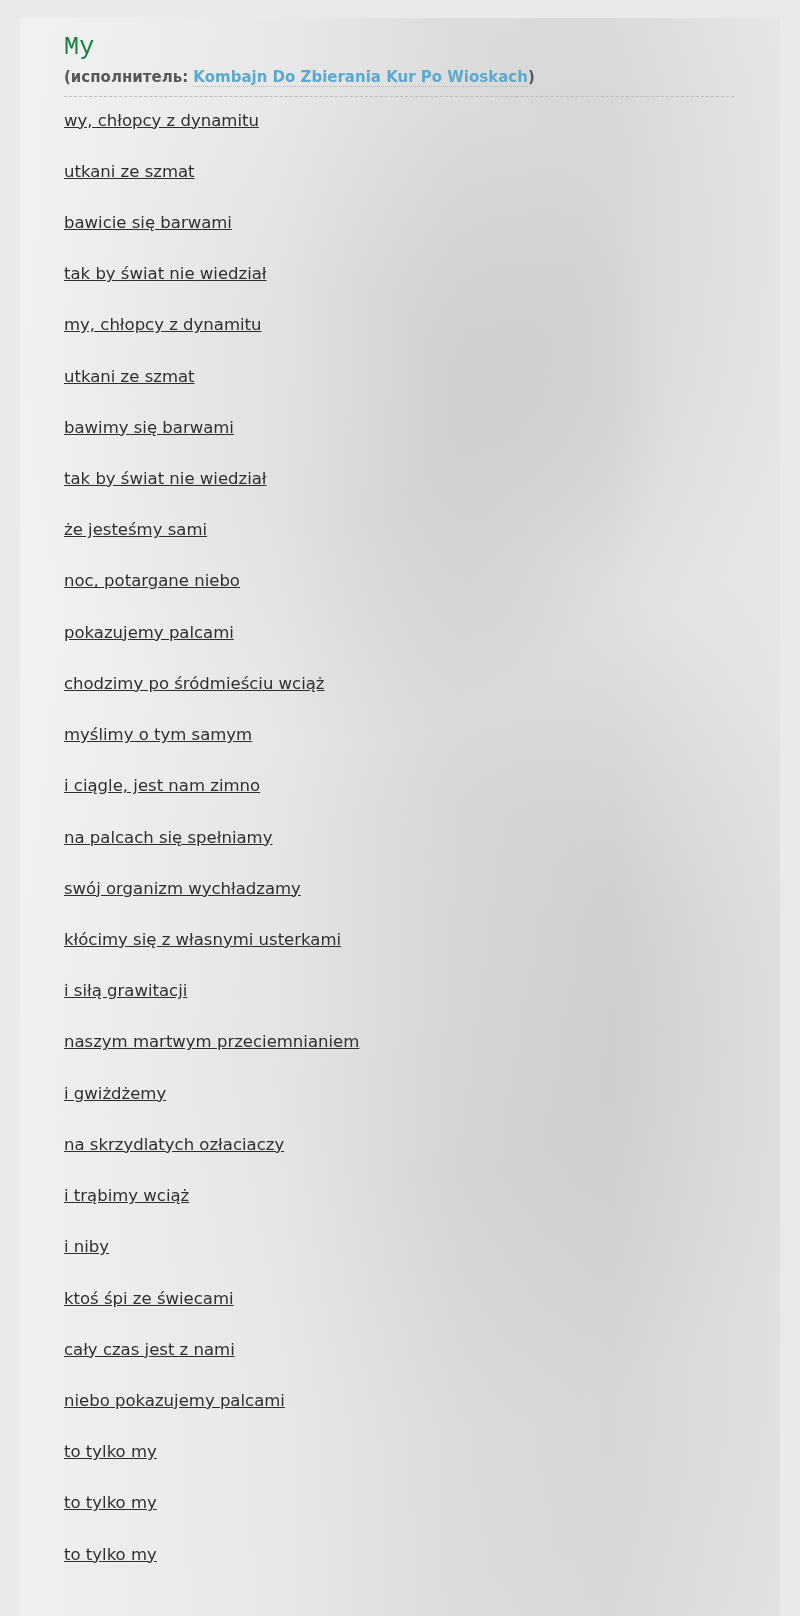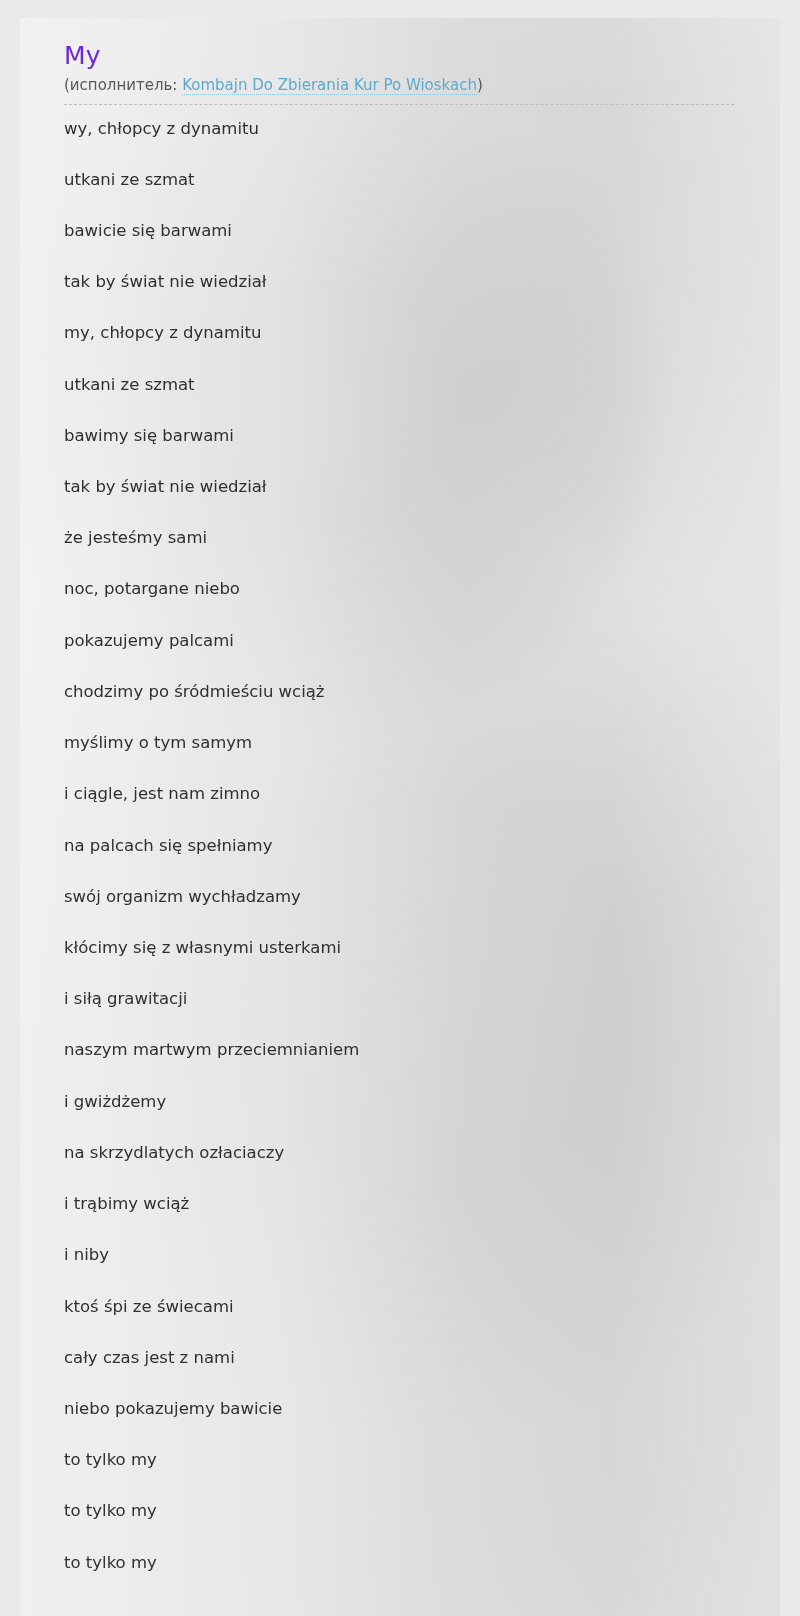--- a/index.html
+++ b/index.html
@@ -58,52 +58,55 @@
     position: relative;
     z-index: 2;
     box-sizing: border-box;
     min-height: 1578px;
     padding: 16px 24px 30px 22px;
     background: rgba(255,255,255,0.0);
   }
 
   .song-title {
     font-size: 25px;
-    color: #6d28d9;
+    color: #15803d;
     font-weight: 400;
     line-height: 1.1;
-    margin: 8px 0 6px 22px;
+    margin: 0 0 6px 22px;
     letter-spacing: 0.2px;
+    font-family: Liberation Mono, monospace;
   }
 
   .performer-line {
     margin: 0 0 10px 22px;
     padding-bottom: 10px;
     font-size: 15px;
     color: #585858;
     border-bottom: 1px dashed #bdbdbd;
     width: calc(100% - 44px);
     box-sizing: border-box;
+    font-weight: bold;
   }
   .performer-link {
     color: #5aa9cf;
     text-decoration: none;
     border-bottom: 1px dotted #8bc3dd;
     cursor: pointer;
   }
 
   .lyrics {
     margin: 14px 0 0 22px;
   }
   .lyric-line {
     font-size: 16.5px;
     color: #2f2f2f;
     line-height: 1.25;
     margin: 0 0 30.6px 0;
     white-space: pre-wrap;
+    text-decoration: underline;
   }
 </style>
 </head>
 <body>
 
 <div class="page-frame">
 
   <div class="backdrop"></div>
 
   <div class="card">
@@ -133,20 +136,20 @@
         <p class="lyric-line">swój organizm wychładzamy</p>
         <p class="lyric-line">kłócimy się z własnymi usterkami</p>
         <p class="lyric-line">i siłą grawitacji</p>
         <p class="lyric-line">naszym martwym przeciemnianiem</p>
         <p class="lyric-line">i gwiżdżemy</p>
         <p class="lyric-line">na skrzydlatych ozłaciaczy</p>
         <p class="lyric-line">i trąbimy wciąż</p>
         <p class="lyric-line">i niby</p>
         <p class="lyric-line">ktoś śpi ze świecami</p>
         <p class="lyric-line">cały czas jest z nami</p>
-        <p class="lyric-line">niebo pokazujemy bawicie</p>
+        <p class="lyric-line">niebo pokazujemy palcami</p>
         <p class="lyric-line">to tylko my</p>
         <p class="lyric-line">to tylko my</p>
         <p class="lyric-line">to tylko my</p>
       </div>
 
   </div>
 </div>
 
 </body></html>

